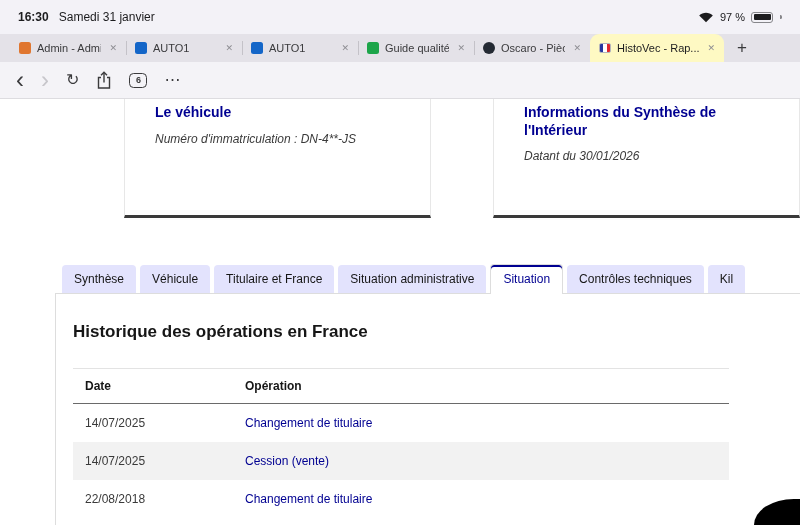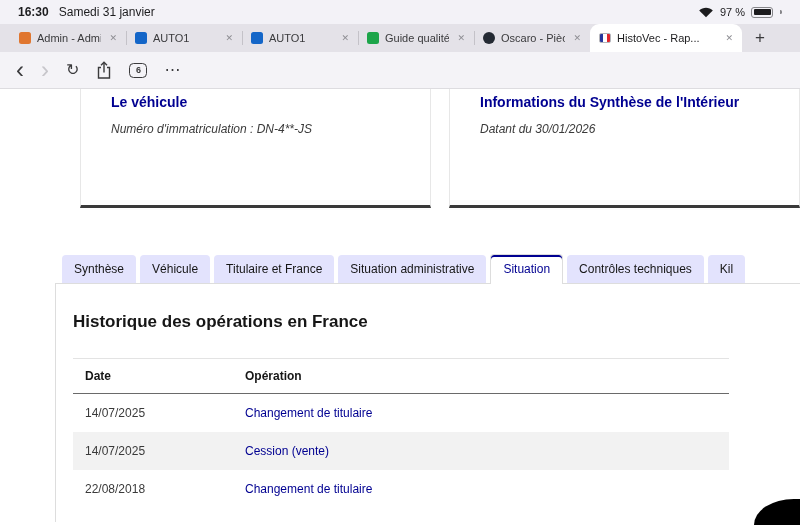--- a/index.html
+++ b/index.html
@@ -3,36 +3,36 @@
 <meta charset="utf-8">
 <style>
   * { box-sizing: border-box; }
   html,body { margin:0; padding:0; }
   body {
     width:800px; height:525px; overflow:hidden; position:relative;
     font-family:"Liberation Sans", sans-serif; background:#fff; color:#1c1c1e;
   }
   
   .status-bar {
-    height:24px; background:#f3f2f7; display:flex; align-items:center;
+    height:34px; background:#f3f2f7; display:flex; align-items:center;
     justify-content:space-between; padding:0 18px; font-size:12px;
   }
   .status-left { display:flex; gap:10px; align-items:center; }
   .status-time { font-weight:700; }
   .status-right { display:flex; align-items:center; gap:6px; font-size:11px; }
   .batt { width:22px; height:11px; border:1px solid #86868a; border-radius:3px; display:inline-flex; padding:1.5px; }
   .batt-fill { width:100%; background:#1c1c1e; border-radius:1px; }
   .batt-nub { width:2px; height:4px; background:#86868a; border-radius:0 1.5px 1.5px 0; margin-left:1px; }
   
   .tab-strip { height:28px; background:#e4e2e8; display:flex; align-items:stretch; padding-left:10px; }
   .btab { display:flex; align-items:center; gap:6px; padding:0 9px; width:116px; font-size:11px; color:#3a3a3c; position:relative; }
   .btab.sep::before { content:""; position:absolute; left:0; top:7px; bottom:7px; width:1px; background:#c4c2c8; }
   .btab .title { flex:1; white-space:nowrap; overflow:hidden; }
   .btab .close { color:#8e8e93; font-size:9px; padding-left:2px; }
-  .btab.active { background:#ffffff; border-radius:9px 9px 0 0; width:152px; color:#1c1c1e; }
+  .btab.active { background:#fef9c3; border-radius:9px 9px 0 0; width:134px; color:#1c1c1e; }
   .fav { width:12px; height:12px; border-radius:2.5px; flex:none; }
   .fav-admin { background:var(--admin_orange,#e0762f); }
   .fav-auto { background:var(--auto_blue,#1466c8); }
   .fav-doc { background:var(--doc_green,#1da54a); }
   .fav-oscaro { background:var(--oscaro_dark,#242a33); border-radius:50%; }
   .fav-flag { height:10px; border-radius:2px; border:0.5px solid #b5b5bb;
     background:linear-gradient(to right,#26369e 0 34%,#fff 34% 66%,#e0262e 66%); }
   .newtab { display:flex; align-items:center; justify-content:center; width:36px; font-size:17px; color:#3a3a3c; }
   
   .nav-bar { height:37px; background:#f4f3f7; border-bottom:1px solid #dddce0;
@@ -44,21 +44,21 @@
     display:flex; align-items:center; justify-content:center; font-size:13px; color:#1c1c1e;
     box-shadow:0 0 0 0.5px rgba(0,0,0,0.08), 0 1px 2px rgba(0,0,0,0.05); }
   .mic { position:absolute; right:9px; top:50%; transform:translateY(-50%); display:flex; }
   .tabcount { width:18px; height:15px; border:1.6px solid #3a3a3c; border-radius:4.5px;
     font-size:9px; font-weight:700; color:#3a3a3c; display:flex; align-items:center; justify-content:center; }
   .more { font-size:16px; color:#3a3a3c; letter-spacing:1px; line-height:1; }
   
   .page { height:433px; background:#fff; position:relative; overflow:hidden; }
   .cards { display:flex; gap:18px; margin-left:80px; }
   .card { width:367px; height:119px; border-left:1px solid #e7e7e7; border-right:1px solid #e7e7e7;
-    border-bottom:3px solid #3a3a3a; padding:5px 20px 0 30px; overflow:hidden; }
+    border-bottom:3px solid #3a3a3a; padding:5px 20px 0 30px; overflow:hidden;margin-left:44px; }
   .card h3 { margin:0 0 10px; font-size:14px; line-height:1.25; font-weight:700; color:var(--gov_blue,#000091); }
   .card p { margin:0; font-size:12px; color:#3a3a3a;font-style:italic; }
   .ptabs { display:flex; gap:4px; margin:46px 0 0 62px; align-items:flex-end; position:relative; z-index:2; }
   .ptab { background:var(--tab_bg,#e3e3fd); color:#161616; font-size:12px; font-weight:400;
     padding:7px 12px; border-radius:4px 4px 0 0; white-space:nowrap; }
   .ptab.active { background:#fff; color:var(--gov_blue,#000091);
     box-shadow:inset 0 2px 0 var(--gov_blue,#000091);
     border:1px solid #ddd; border-bottom:none; padding-bottom:8px; margin-bottom:-1px; }
   .panel { margin-left:55px; width:780px; min-height:243px; border:1px solid #ddd; border-right:none;
     padding:28px 0 0 17px; position:relative; z-index:1; background:#fff; }

